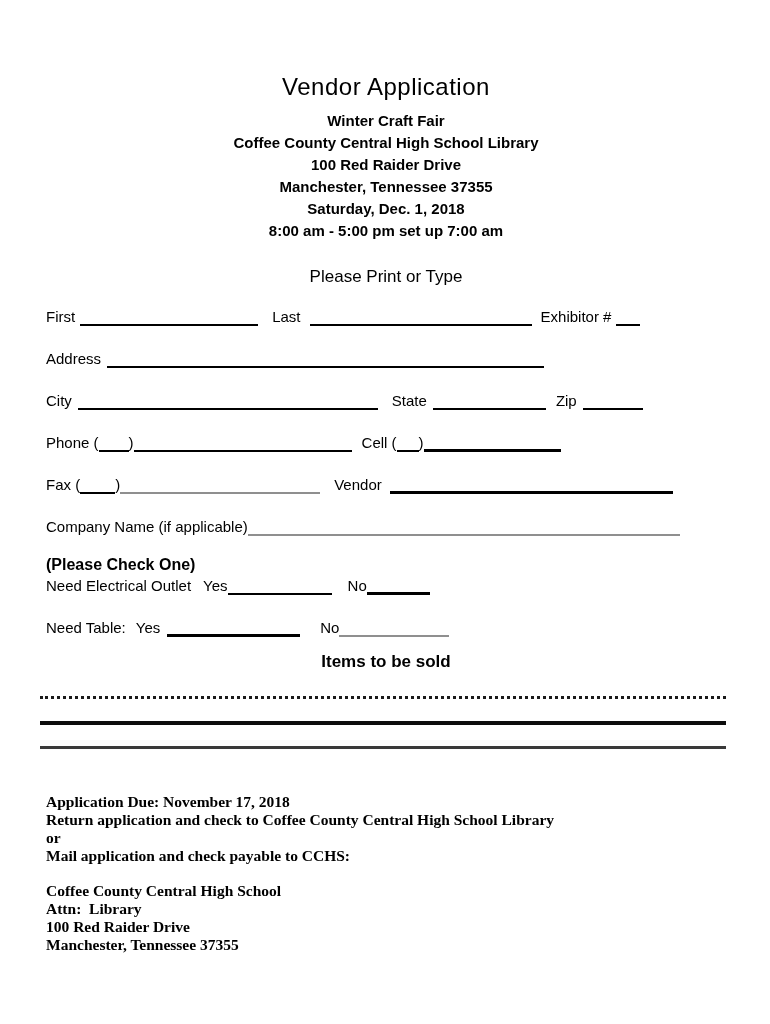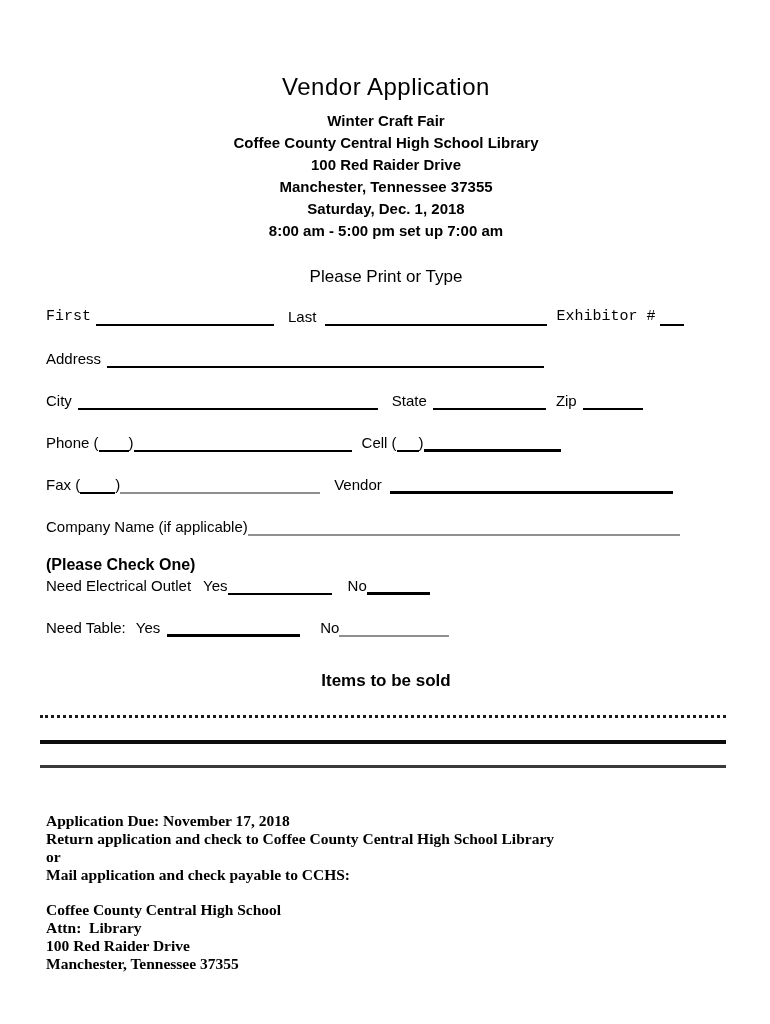--- a/index.html
+++ b/index.html
@@ -47,31 +47,31 @@
   .w-cell-a { width: 22px; }  .w-cell { width: 137px; }
   .w-fax-a { width: 35px; }   .w-fax { width: 200px; }   .w-email { width: 283px; }
   .w-comp { width: 432px; }
   .w-eyes { width: 104px; }   .w-eno { width: 63px; }
   .w-tyes { width: 133px; }   .w-tno { width: 110px; }
 
   .ml2 { margin-left: 14px; }
   .ml9 { margin-left: 9px; }  .ml10 { margin-left: 10px; }
   .ml12 { margin-left: 12px; } .ml14 { margin-left: 14px; }
   .ml16 { margin-left: 16px; } .ml20 { margin-left: 20px; }
-  .mr5 { margin-right: 5px; font-family: Liberation Mono, monospace; } .mr6 { margin-right: 6px; }
+  .mr5 { margin-right: 5px; } .mr6 { margin-right: 6px; }
   .mr7 { margin-right: 7px; } .mr8 { margin-right: 8px; } .mr9 { margin-right: 9px; }
 
   
   .check-heading { font-weight: bold; font-size: 16px; margin-top: 19px; line-height: 20px; }
   .check-row { height: 20px; }
 
   
   .items-heading {
     text-align: center; font-weight: bold; font-size: 17px;
-    margin-top: 33px; line-height: 22px;
+    margin-top: 14px; line-height: 22px;
   }
   .items-line { width: 686px; margin-left: -6px; border: 0; }
   .il-1 { margin-top: 23px; border-bottom: 3px dotted #1a1a1a; height: 0; }
   .il-2 { margin-top: 22px; border-bottom: 4px solid #0d0d0d; height: 0; }
   .il-3 { margin-top: 21px; border-bottom: 3px solid #3a3a3a; height: 0; }
 
   
   .footer {
     font-family: "Liberation Serif", serif;
     font-weight: bold; font-size: 15.5px;

